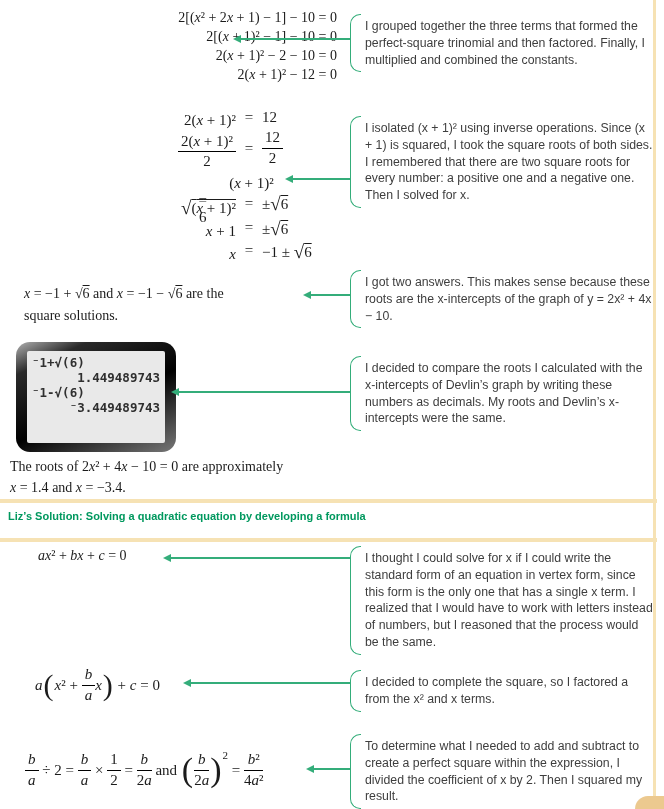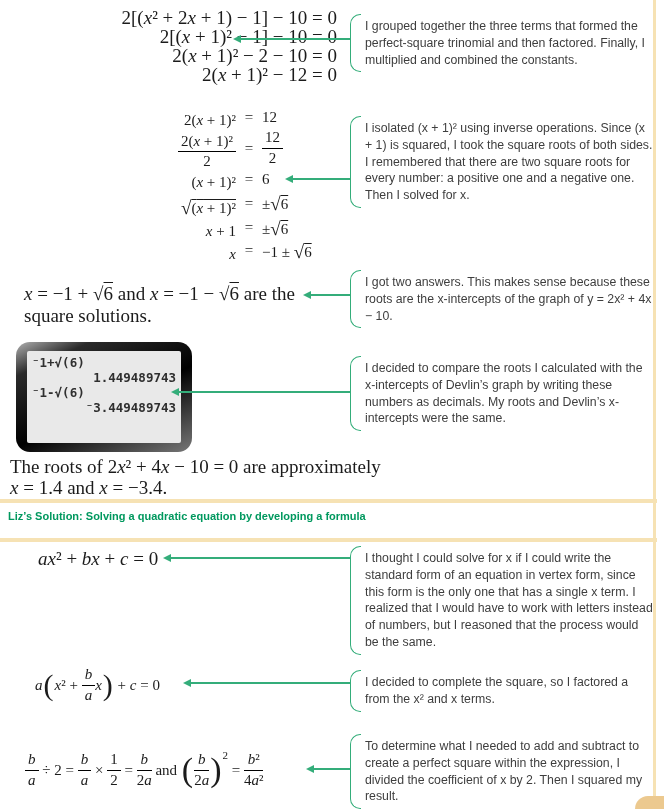--- a/index.html
+++ b/index.html
@@ -10,21 +10,21 @@
     --ctext:#3e3e3e;
   }
   *{margin:0;padding:0;box-sizing:border-box;}
   html,body{background:#fff;}
   body{position:relative;width:664px;height:809px;overflow:hidden;
        font-family:"Liberation Serif",serif;color:var(--ink);}
   .abs{position:absolute;}
   i{font-style:italic;}
 
   
-  .eq15{font-size:19px;color:var(--ink);}
+  .eq15{font-size:14px;color:var(--ink);}
   .block1{left:0;top:8px;width:337px;text-align:right;line-height:19px;}
   .block2{left:94px;top:106px;}
   .b2row{display:flex;align-items:center;font-size:15px;}
   .b2row .lhs{width:142px;text-align:right;margin-top:7px;}
   .b2row .eqs{width:26px;text-align:center;}
   .b2row .rhs{text-align:left;}
   .frac{display:inline-block;vertical-align:middle;text-align:center;line-height:1.15;}
   .frac .num{display:block;border-bottom:1.2px solid #000;padding:0 3px 1px;}
   .frac .den{display:block;padding-top:1px;}
   .rad{text-decoration:overline;}
@@ -38,21 +38,21 @@
   .ctext{width:290px;font-family:"Liberation Sans",sans-serif;
          font-size:12.3px;line-height:16.8px;color:var(--ctext);}
 
   
   .arrow{position:absolute;height:1.6px;background:var(--green);}
   .ahead{position:absolute;left:-7px;top:-3.4px;width:0;height:0;
          border-style:solid;border-width:4.2px 8px 4.2px 0;
          border-color:transparent var(--green) transparent transparent;}
 
   
-  .calc{left:16px;top:342px;width:176px;height:110px;border-radius:14px;
+  .calc{left:16px;top:342px;width:160px;height:110px;border-radius:14px;
         padding:9px 11px;background:linear-gradient(155deg,#b0b0b0 0%,#2a2a2a 18%,#000 55%,#777 100%);}
   .screen{width:100%;height:100%;background:#e9e9e9;border-radius:2px;
           padding:4px 5px;font-family:"DejaVu Sans Mono",monospace;
           font-size:12.5px;font-weight:bold;color:#2f2f2f;line-height:15px;}
   .cl-r{text-align:right;}
 
   
   .rule{left:0;width:657px;height:4px;background:var(--tan);}
   .heading{left:8px;top:510px;font-family:"Liberation Sans",sans-serif;
            font-weight:bold;font-size:11px;color:var(--heading);}
@@ -104,21 +104,21 @@
       </span>
     </span>
     <span class="eqs">=</span>
     <span class="rhs">
       <span class="frac">
         <span class="num">12</span>
         <span class="den">2</span>
       </span>
     </span>
   </div>
-  <div class="b2row" style="height:22px;">
+  <div class="b2row" style="height:22px;flex-direction:column;">
     <span class="lhs">(<i>x</i> + 1)²</span>
     <span class="eqs">=</span>
     <span class="rhs">6</span>
   </div>
   <div class="b2row" style="height:26px;">
     <span class="lhs"><span class="radsign">√</span><span class="rad">(<i>x</i> + 1)²</span></span>
     <span class="eqs">=</span>
     <span class="rhs"><span>±</span><span class="radsign">√</span><span class="rad">6</span></span>
   </div>
   <div class="b2row" style="height:23px;">

